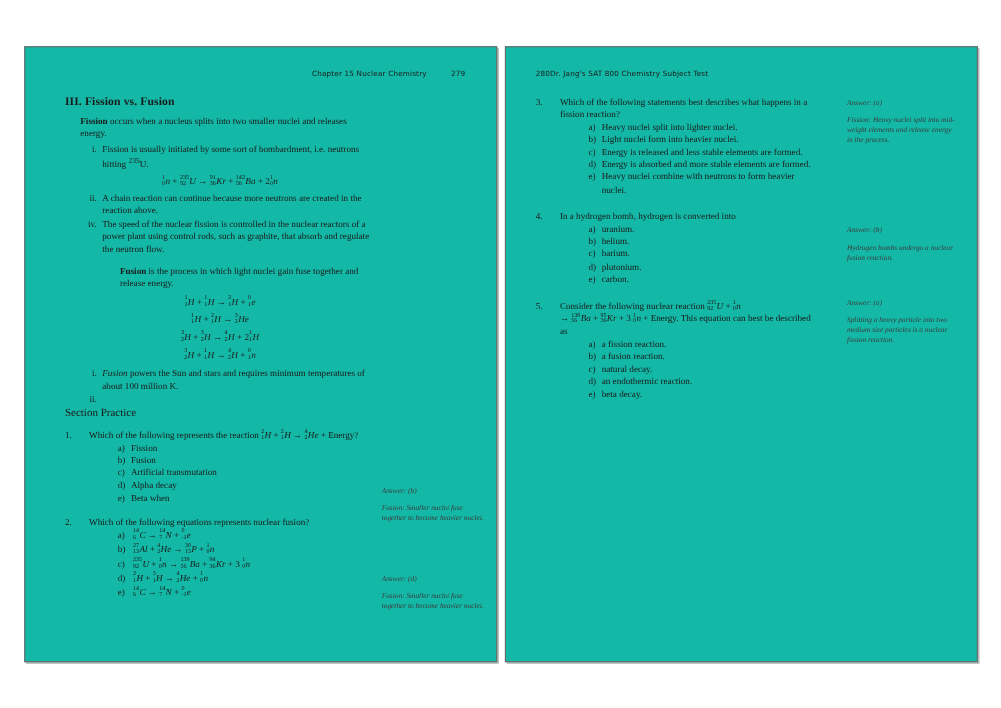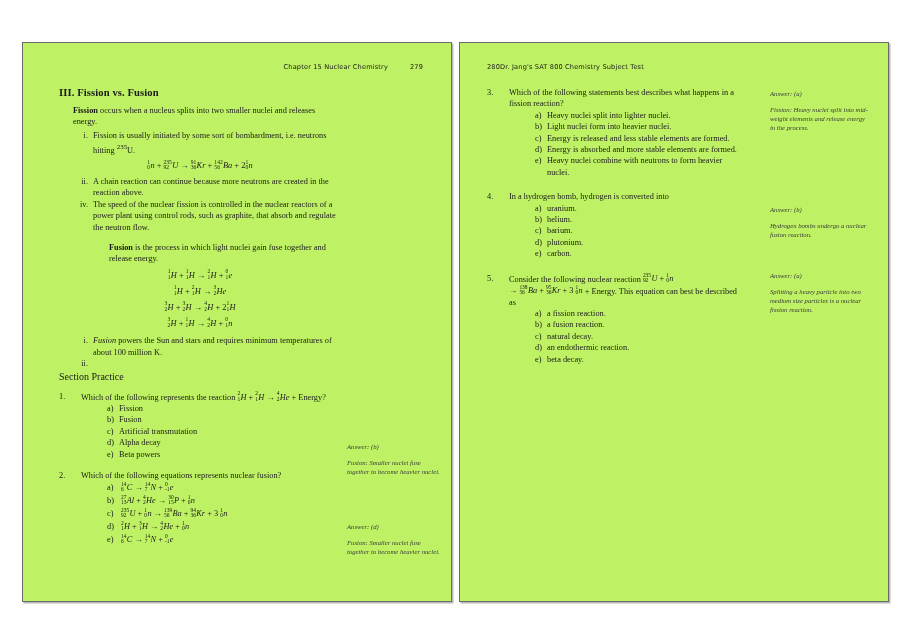--- a/index.html
+++ b/index.html
@@ -16,21 +16,21 @@
   }
   .spread {
     position: relative;
     width: 910px;
     height: 644px;
   }
   .page {
     position: absolute;
     top: 42px;
     height: 560px;
-    background: #bef264;
+    background: #14b8a6;
     border: 1px solid #6b6b6b;
     box-shadow: 1.5px 1.5px 0 0 #b9b9b9;
     box-sizing: border-box;
     overflow: hidden;
   }
   .page-left {
     left: 22px;
     width: 430px;
   }
   .page-right {
@@ -285,21 +285,21 @@
 
       <div class="q" style="margin-bottom:10px;">
         <div class="q-num">1.</div>
         <div class="q-body">
           <p class="q-stem"><span>Which of the following represents the reaction </span><span class="ital"><span class="nuc"><sup>2</sup><sub>1</sub></span>H <span class="rom">+</span> <span class="nuc"><sup>2</sup><sub>1</sub></span>H <span class="rom">→</span> <span class="nuc"><sup>4</sup><sub>2</sub></span>He </span><span class="rom">+ </span><span>Energy?</span></p>
           <ul class="choices">
             <li><span class="cl">a)</span><span>Fission</span></li>
             <li><span class="cl">b)</span><span>Fusion</span></li>
             <li><span class="cl">c)</span><span>Artificial transmutation</span></li>
             <li><span class="cl">d)</span><span>Alpha decay</span></li>
-            <li><span class="cl">e)</span><span>Beta powers</span></li>
+            <li><span class="cl">e)</span><span>Beta when</span></li>
           </ul>
         </div>
       </div>
 
       <div class="q">
         <div class="q-num">2.</div>
         <div class="q-body">
           <p class="q-stem">Which of the following equations represents nuclear fusion?</p>
           <ul class="choices eqchoices">
             <li><span class="cl">a)</span>

